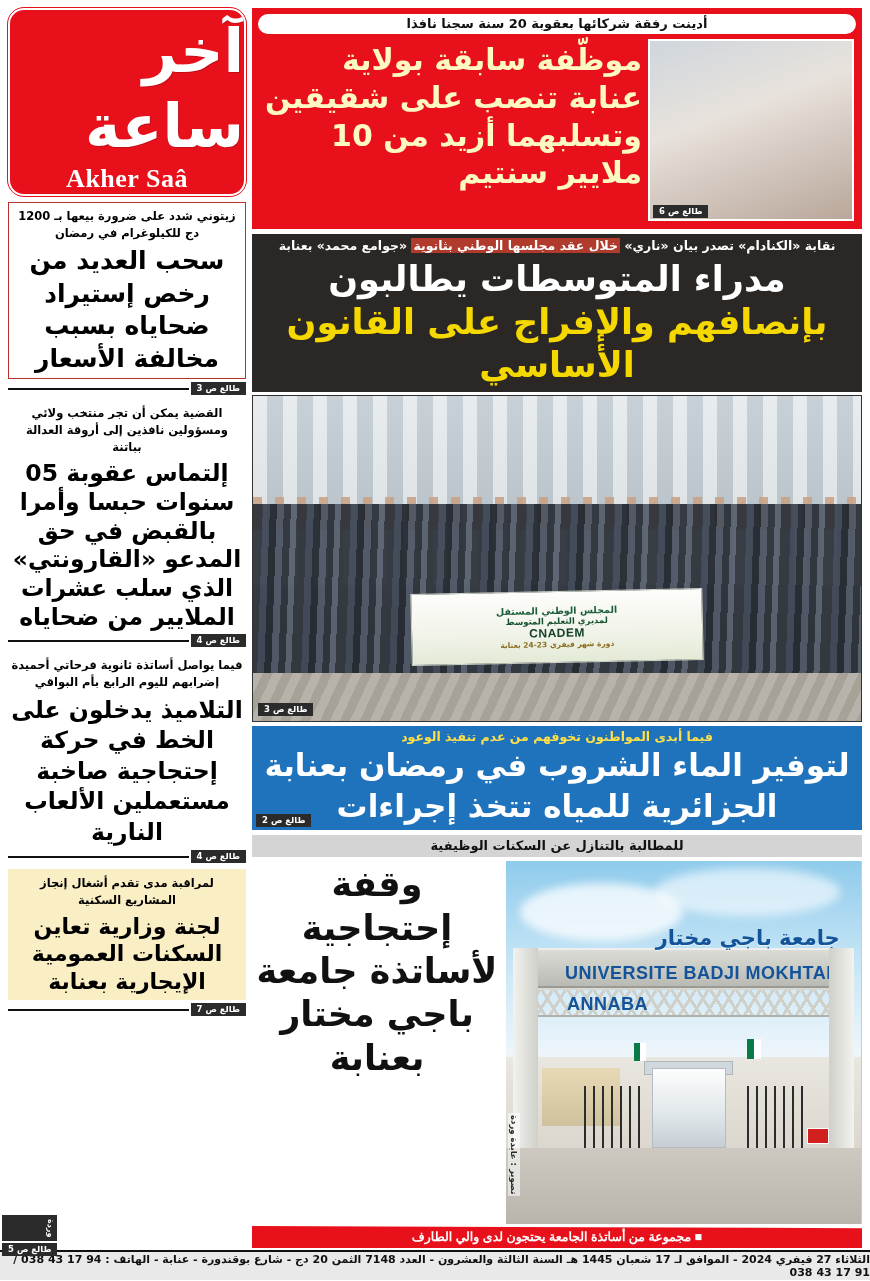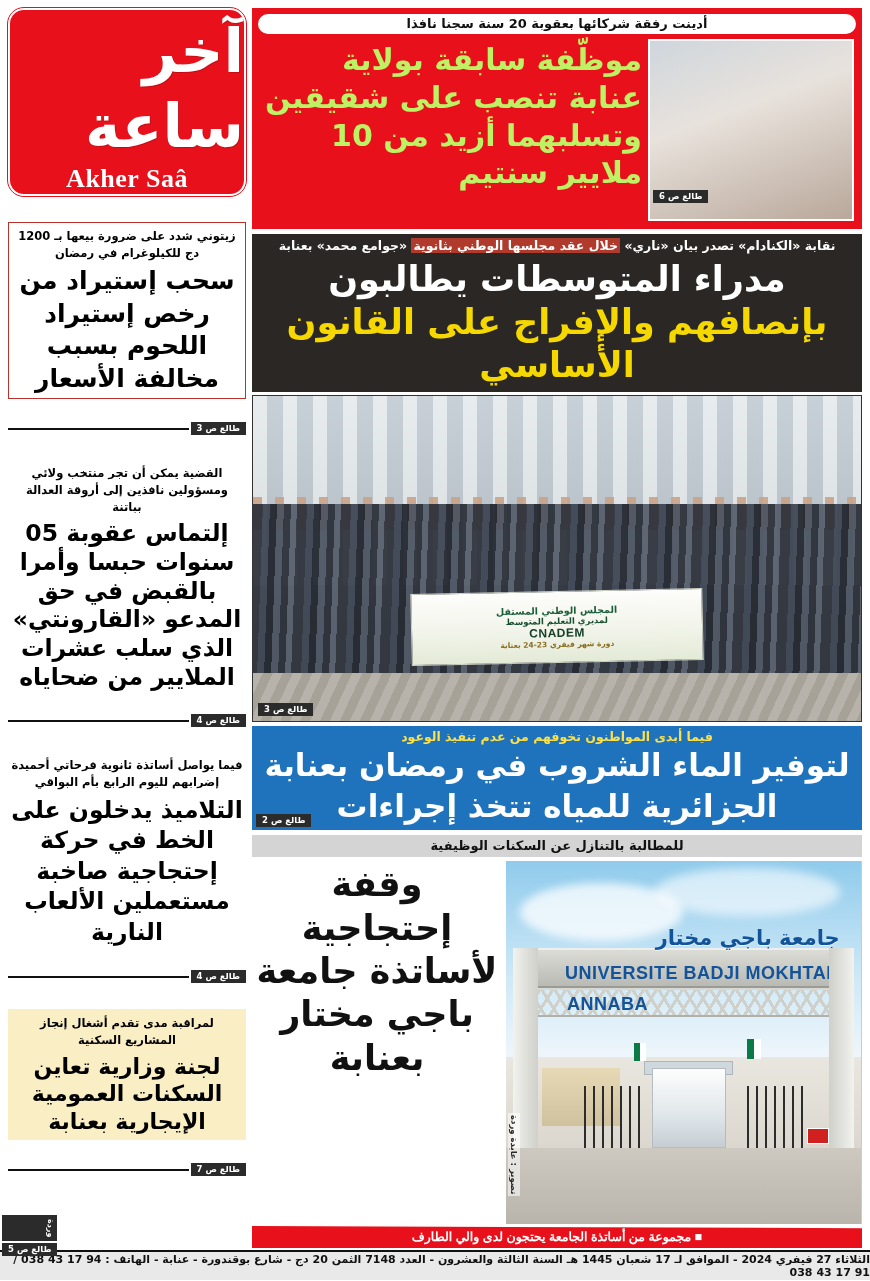--- a/index.html
+++ b/index.html
@@ -14,21 +14,21 @@
     position: relative;
     width: 870px; height: 1281px;
     background: #fff;
     padding: 8px 8px 0 8px;
     display: flex;
     flex-direction: column;
   }
   .body-row { display: flex; flex-direction: row-reverse; gap: 6px; height: 1240px; }
 
   
-  .right-col { width: 238px; display: flex; flex-direction: column; gap: 20px; }
+  .right-col { width: 238px; display: flex; flex-direction: column; }
 
   .masthead {
     background: #e8101a;
     border-radius: 16px;
     border: 2px solid #fff;
     outline: 1px solid #e8101a;
     height: 188px;
     display: flex; flex-direction: column;
     align-items: center; justify-content: flex-start;
     padding-top: 4px;
@@ -112,38 +112,38 @@
     font-family: "DejaVu Sans", sans-serif;
     font-weight: bold;
     font-size: 13px;
     color: #111;
     padding: 2px 10px 3px 10px;
     letter-spacing: -0.3px;
   }
   .lead-body { display: flex; flex-direction: row-reverse; gap: 6px; padding: 0 6px; }
   .lead-text {
     flex: 1;
-    color: #bef264;
+    color: #fef9c3;
     font-family: "DejaVu Sans", sans-serif;
     font-weight: bold;
     font-size: 30px;
     line-height: 1.26;
     text-align: right;
     padding-top: 2px;
   }
   .lead-photo {
     width: 206px; height: 182px;
     border: 2px solid #fff;
     position: relative;
     overflow: hidden;
     background: linear-gradient(160deg,#cfd6dd 0%,#e8e2dc 40%,#b9a79a 100%);
     flex: none;
     align-self: flex-start;
   }
-  .lead-photo .tag { position: absolute; left: 3px; bottom: 16px; }
+  .lead-photo .tag { position: absolute; left: 3px; bottom: 1px; }
 
   
   .black-story {
     background: #2b2724;
     margin-top: 5px;
     padding: 4px 6px 6px 6px;
   }
   .bs-kicker {
     font-family: "DejaVu Sans", sans-serif;
     font-weight: bold;
@@ -383,21 +383,21 @@
     <div class="right-col">
 
       <div class="masthead">
         <div class="masthead-ar">آخر ساعة</div>
         <div class="masthead-lat">Akher Saâ</div>
 
       </div>
 
       <div class="brief b1">
         <div class="kicker-sm">زيتوني شدد على ضرورة بيعها بـ 1200 دج للكيلوغرام في رمضان</div>
-        <div class="brief-head">سحب إستيراد من رخص إستيراد اللحوم بسبب مخالفة الأسعار</div>
+        <div class="brief-head">سحب العديد من رخص إستيراد ضحاياه بسبب مخالفة الأسعار</div>
       </div>
       <div class="pagetag-row">
         <span class="pagetag">طالع ص 3</span>
         <span class="pagetag-line"></span>
       </div>
 
       <div class="brief plain b2">
         <div class="kicker-sm">القضية يمكن أن تجر منتخب ولائي ومسؤولين نافذين إلى أروقة العدالة بباتنة</div>
         <div class="brief-head">إلتماس عقوبة 05 سنوات حبسا وأمرا بالقبض في حق المدعو «القارونتي» الذي سلب عشرات الملايير من ضحاياه</div>
       </div>

